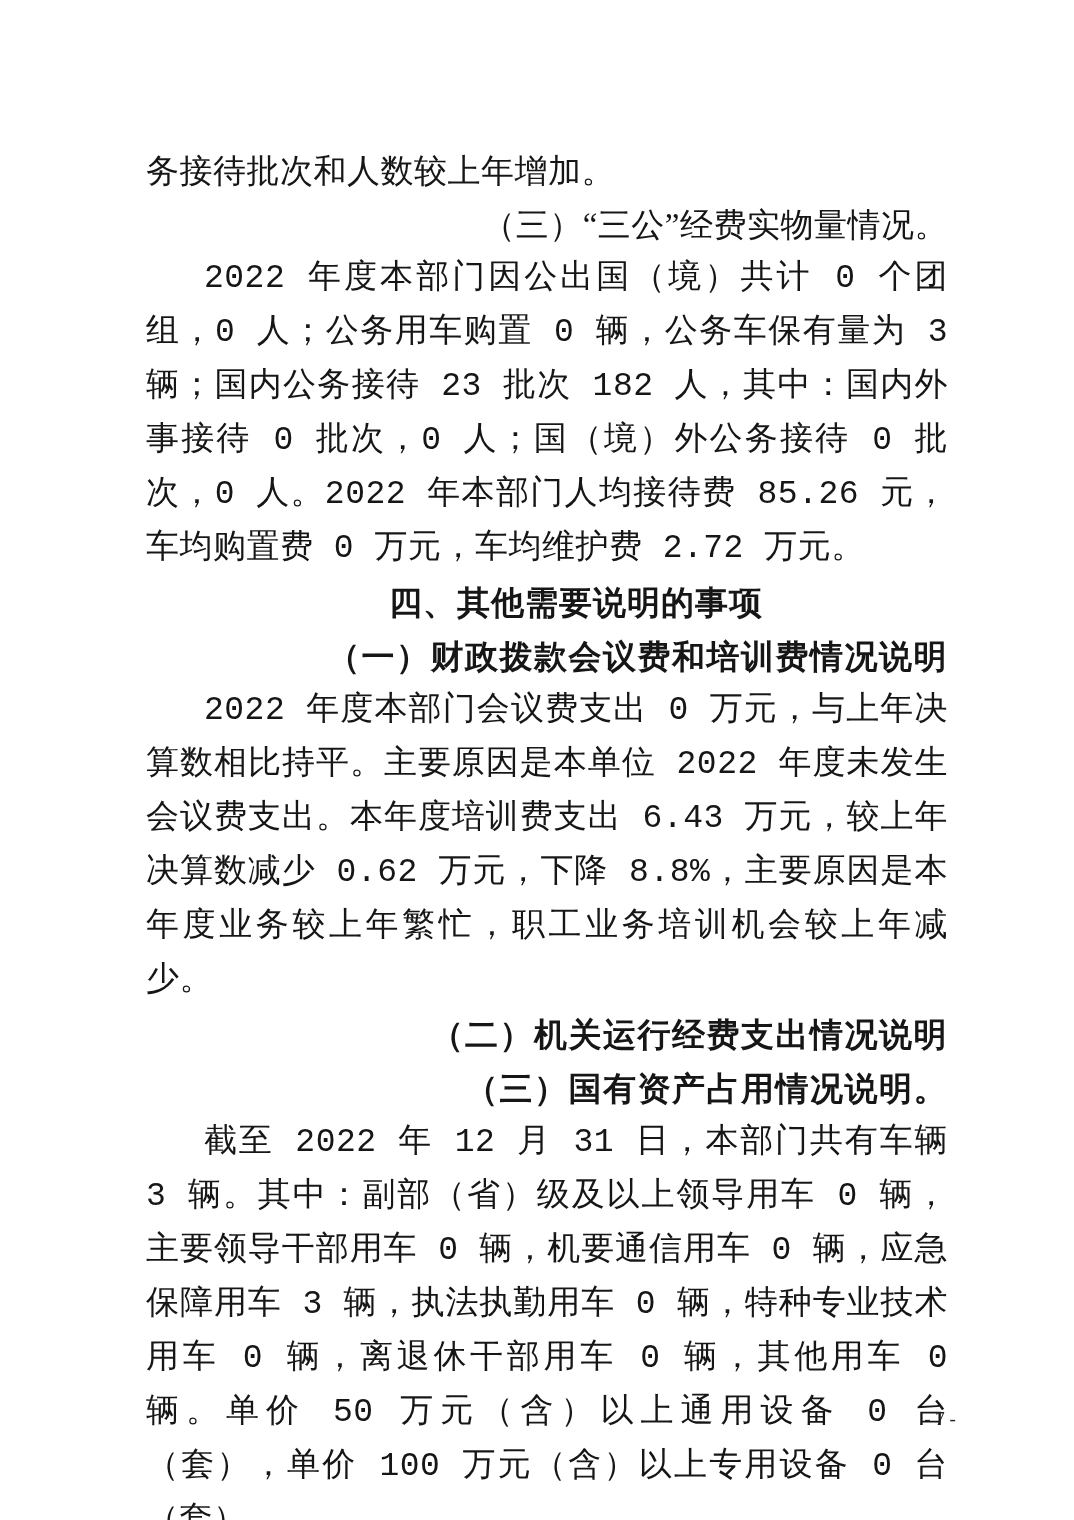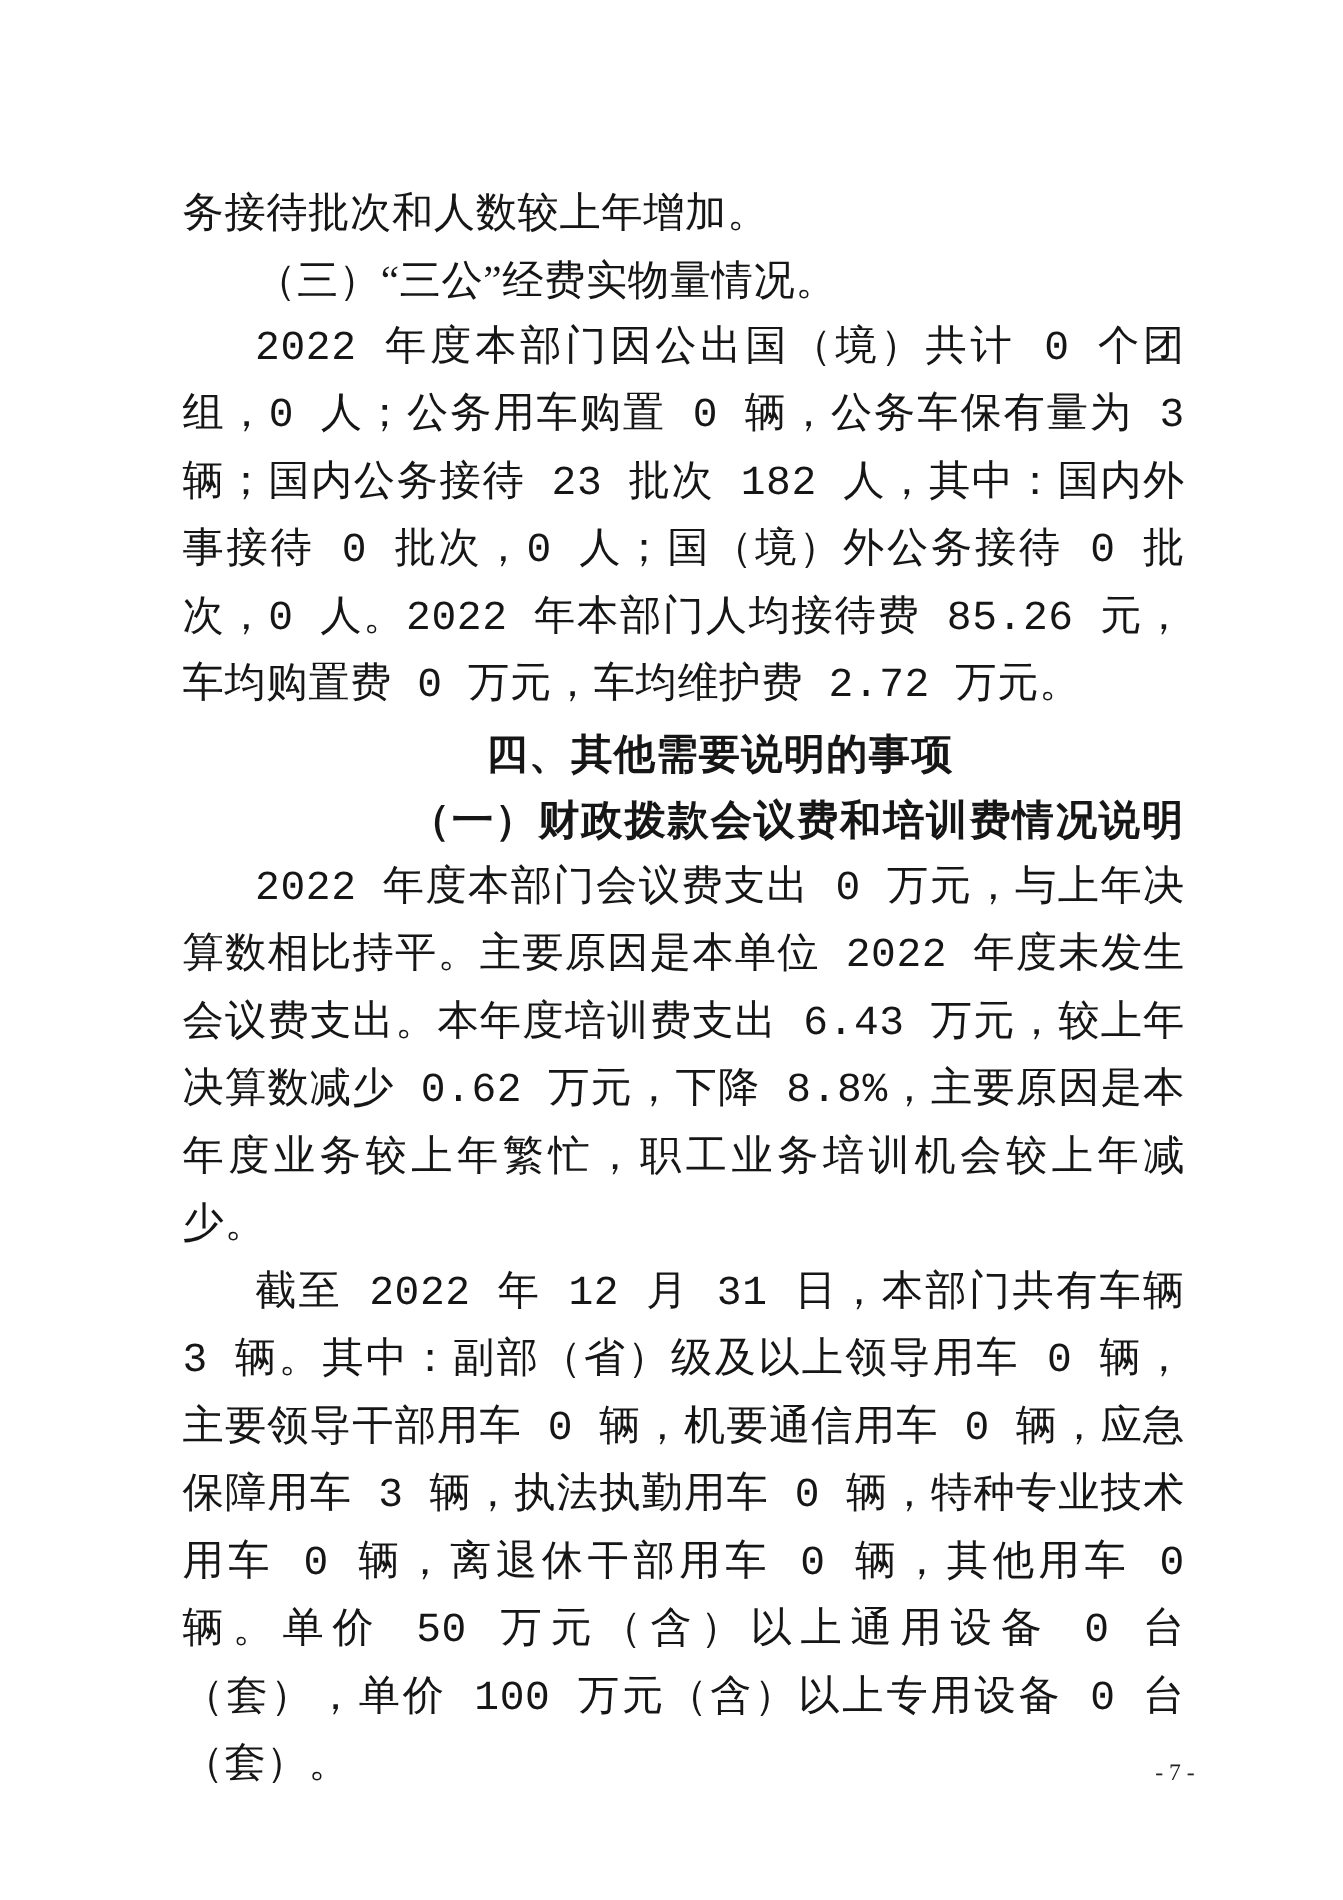--- a/index.html
+++ b/index.html
@@ -40,21 +40,21 @@
     text-indent: 0;
   }
   
   .para.body {
     text-indent: 58px;
     font-family: Liberation Mono, monospace;
   }
   
   .para.subheading-regular {
     text-indent: 58px;
-    text-align: left;
+    text-align: right;
   }
   
   .para.heading-1 {
     text-indent: 58px;
     text-align: center;
     font-family: "Liberation Sans", "DejaVu Sans", sans-serif;
     font-weight: bold;
     letter-spacing: 1px;
   }
   
@@ -81,16 +81,18 @@
 
 <div class="page">
   <div class="page-content">
 
   <p class="para body-noindent">务接待批次和人数较上年增加。</p>
       <p class="para subheading-regular">（三）“三公”经费实物量情况。</p>
       <p class="para body">2022 年度本部门因公出国（境）共计 0 个团组，0 人；公务用车购置 0 辆，公务车保有量为 3 辆；国内公务接待 23 批次 182 人，其中：国内外事接待 0 批次，0 人；国（境）外公务接待 0 批次，0 人。2022 年本部门人均接待费 85.26 元，车均购置费 0 万元，车均维护费 2.72 万元。</p>
       <p class="para heading-1">四、其他需要说明的事项</p>
       <p class="para heading-2">（一）财政拨款会议费和培训费情况说明</p>
       <p class="para body">2022 年度本部门会议费支出 0 万元，与上年决算数相比持平。主要原因是本单位 2022 年度未发生会议费支出。本年度培训费支出 6.43 万元，较上年决算数减少 0.62 万元，下降 8.8%，主要原因是本年度业务较上年繁忙，职工业务培训机会较上年减少。</p>
+      <p class="para heading-2">（二）机关运行经费支出情况说明</p>
+      <p class="para heading-2">（三）国有资产占用情况说明。</p>
       <p class="para body">截至 2022 年 12 月 31 日，本部门共有车辆 3 辆。其中：副部（省）级及以上领导用车 0 辆，主要领导干部用车 0 辆，机要通信用车 0 辆，应急保障用车 3 辆，执法执勤用车 0 辆，特种专业技术用车 0 辆，离退休干部用车 0 辆，其他用车 0 辆。单价 50 万元（含）以上通用设备 0 台（套），单价 100 万元（含）以上专用设备 0 台（套）。</p>
     </div>
   <div class="page-number">- 7 -</div>
 </div>
 
 </body></html>

